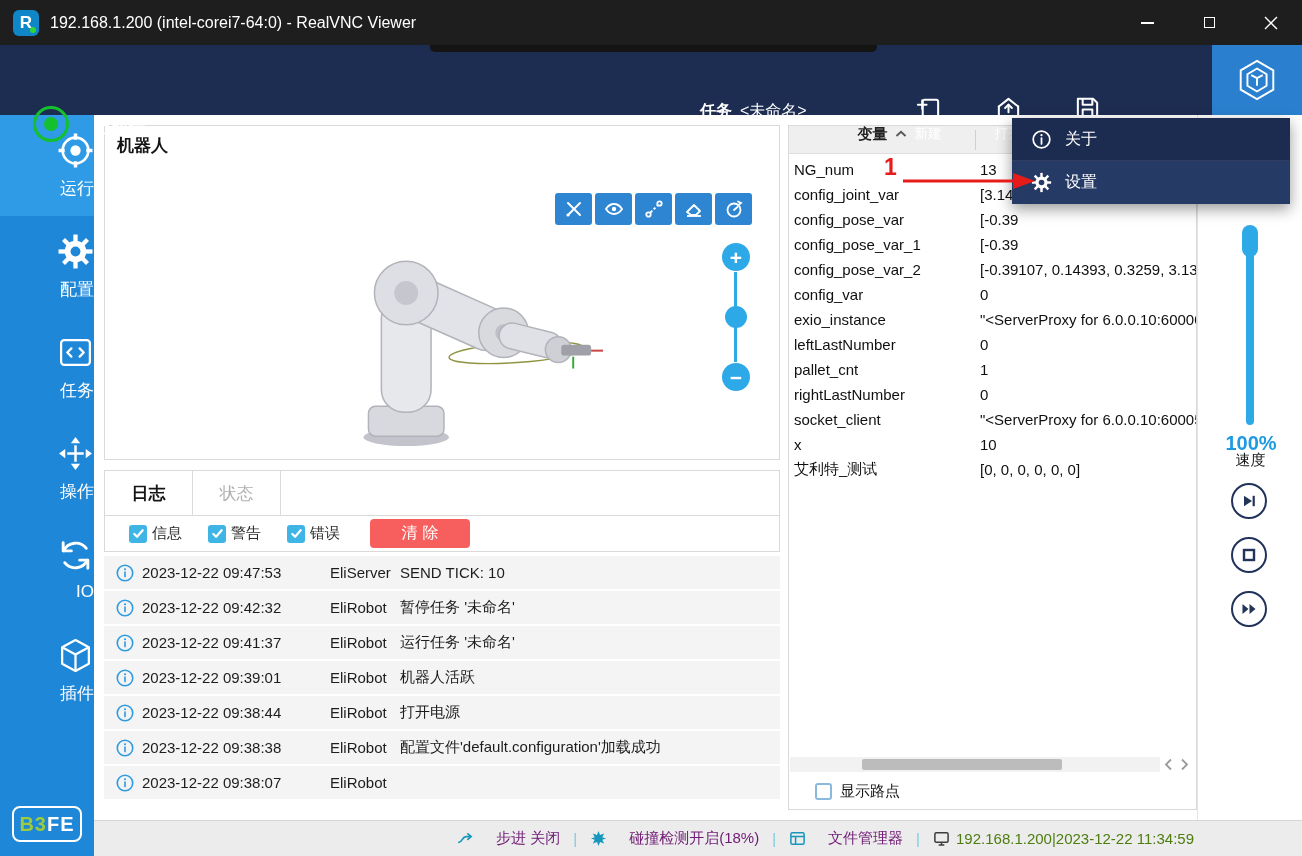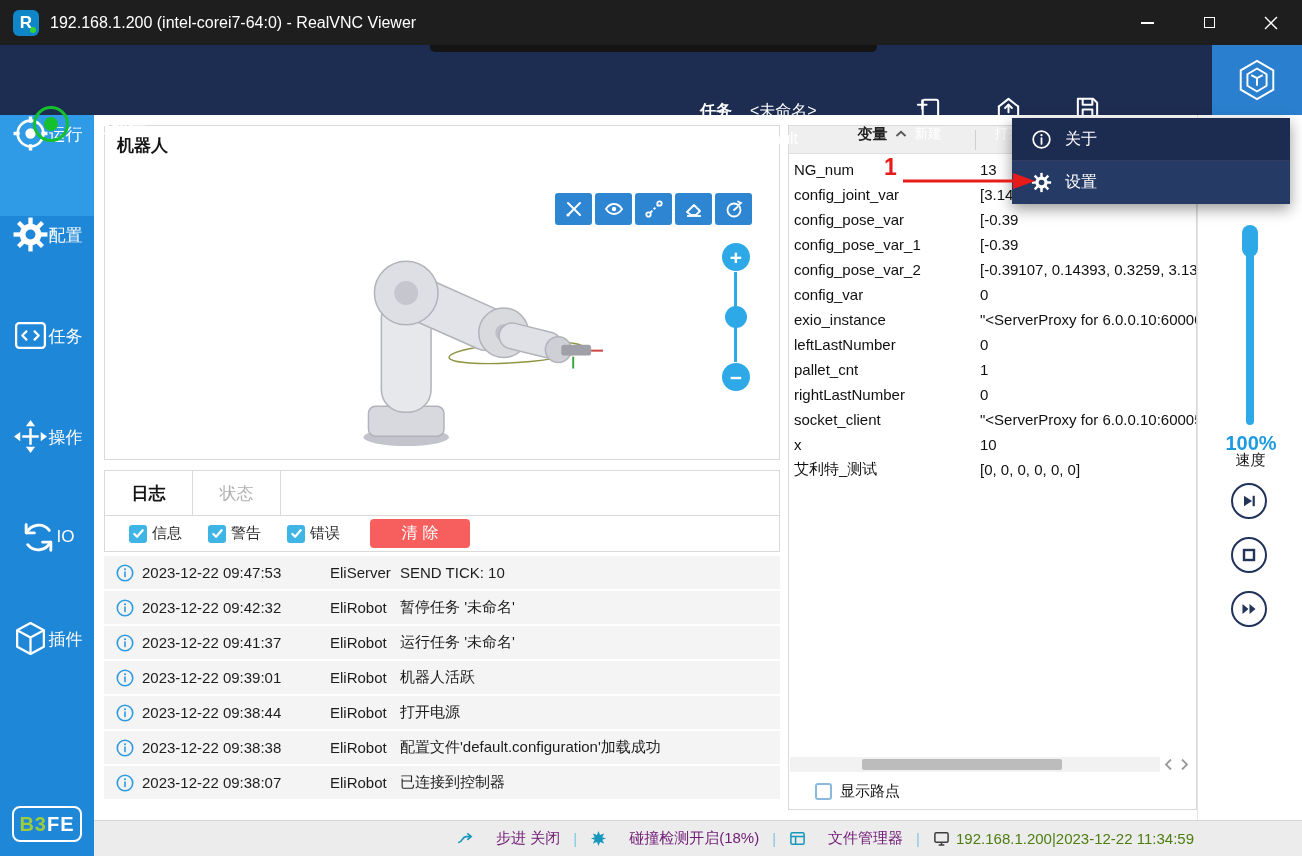--- a/index.html
+++ b/index.html
@@ -20,31 +20,31 @@
 
   
   .app-header{position:absolute;left:0;top:45px;width:1302px;height:70px;background:#1d2c51;z-index:10}
   .status-ind{position:absolute;left:33px;top:61px;width:36px;height:36px;cursor:pointer}
   .status-ind .ring{position:absolute;inset:0;border:3px solid #15c02e;border-radius:50%}
   .status-ind .dot{position:absolute;left:11px;top:11px;width:14px;height:14px;background:#15c02e;border-radius:50%}
   .status-text{position:absolute;left:95px;top:70px;color:#fff;font-size:17px;font-weight:bold}
   .task-info{position:absolute;left:700px;top:52px;color:#fff}
   .ti-row{height:28px;display:flex;align-items:center;font-size:16px}
   .ti-label{font-weight:bold;width:40px}
-  .ti-val{margin-left:10px}
+  .ti-val{}
   .hdr-btn{position:absolute;top:50px;width:64px;height:62px;display:flex;flex-direction:column;align-items:center;color:#fff;cursor:pointer}
   .hdr-btn svg{width:27px;height:27px}
   .hdr-btn span{font-size:13.5px;margin-top:3px}
   .hb-new{left:896px}.hb-open{left:976px}.hb-save{left:1055px}
   .brand-btn{position:absolute;right:0;top:0;width:90px;height:70px;background:#2a80cf;display:flex;align-items:center;justify-content:center;cursor:pointer}
   .brand-btn svg{width:46px;height:46px}
 
   
   .sidebar{position:absolute;left:0;top:115px;width:94px;height:741px;background:#1f87d8;z-index:5}
-  .side-item{height:101px;display:flex;flex-direction:row;align-items:flex-start;justify-content:center;color:#fff;cursor:pointer}
+  .side-item{height:101px;display:flex;flex-direction:column;align-items:flex-end;justify-content:center;color:#fff;cursor:pointer}
   .side-item.active{background:#2f9ae5}
   .side-item svg{width:37px;height:37px}
   .side-item .sl{font-size:17px;margin-top:8px}
   .sidebar-logo{position:absolute;left:12px;bottom:14px;width:70px;height:36px;border:2px solid #fff;border-radius:8px;display:flex;align-items:center;justify-content:center;font-size:20px;font-weight:bold;letter-spacing:1px}
   .logo-b3{color:#9ccb3b}.logo-fe{color:#fff}
 
   .main-bg{position:absolute;left:94px;top:115px;width:1208px;height:705px;background:#fff}
 
   
   .robot-panel{position:absolute;left:104px;top:125px;width:676px;height:335px;border:1px solid #d9d9d9;background:#fff}
@@ -416,21 +416,20 @@
       <span class="lr-msg">配置文件'default.configuration'加载成功</span>
     </div>
     <div class="log-row">
       <svg class="lr-icon" viewBox="0 0 20 20" fill="none" stroke="#2f9be0" stroke-width="1.8">
           <circle cx="10" cy="10" r="8.6"></circle>
           <path d="M10 9v5" stroke-linecap="round"></path>
           <circle cx="10" cy="5.8" r="1.2" fill="#2f9be0" stroke="none"></circle>
         </svg>
       <span class="lr-time">2023-12-22 09:38:07</span>
       <span class="lr-src">EliRobot</span>
-      <span class="lr-msg">已连接到控制器</span>
     </div>
   </div>
 </div>
 
 <div class="vars-panel">
   <div class="vars-header">
     <div class="vh-name">
       <span>变量</span>
       <svg viewBox="0 0 12 8" width="12" height="8" fill="none" stroke="#555" stroke-width="1.8">
           <path d="M1.5 6L6 1.8 10.5 6"></path>

